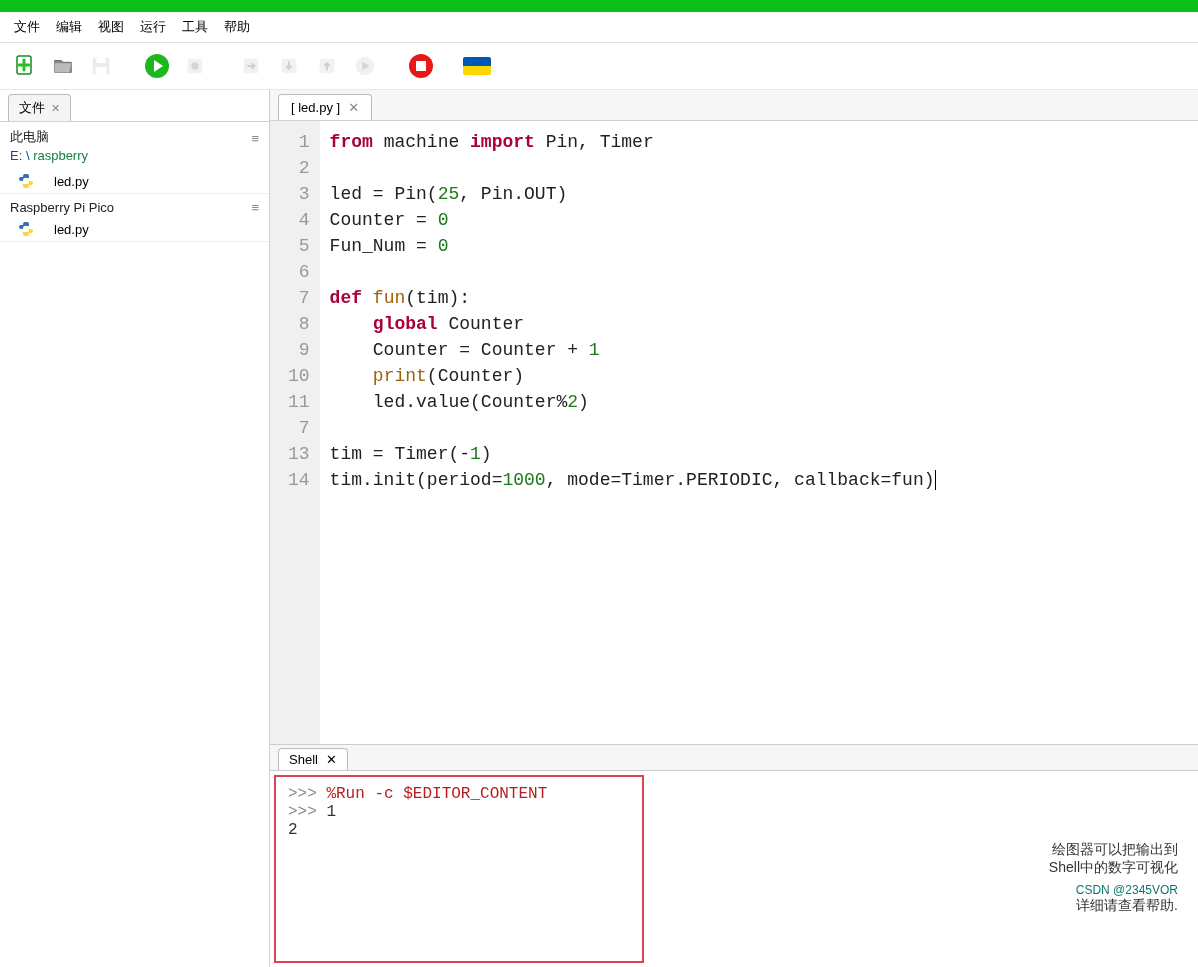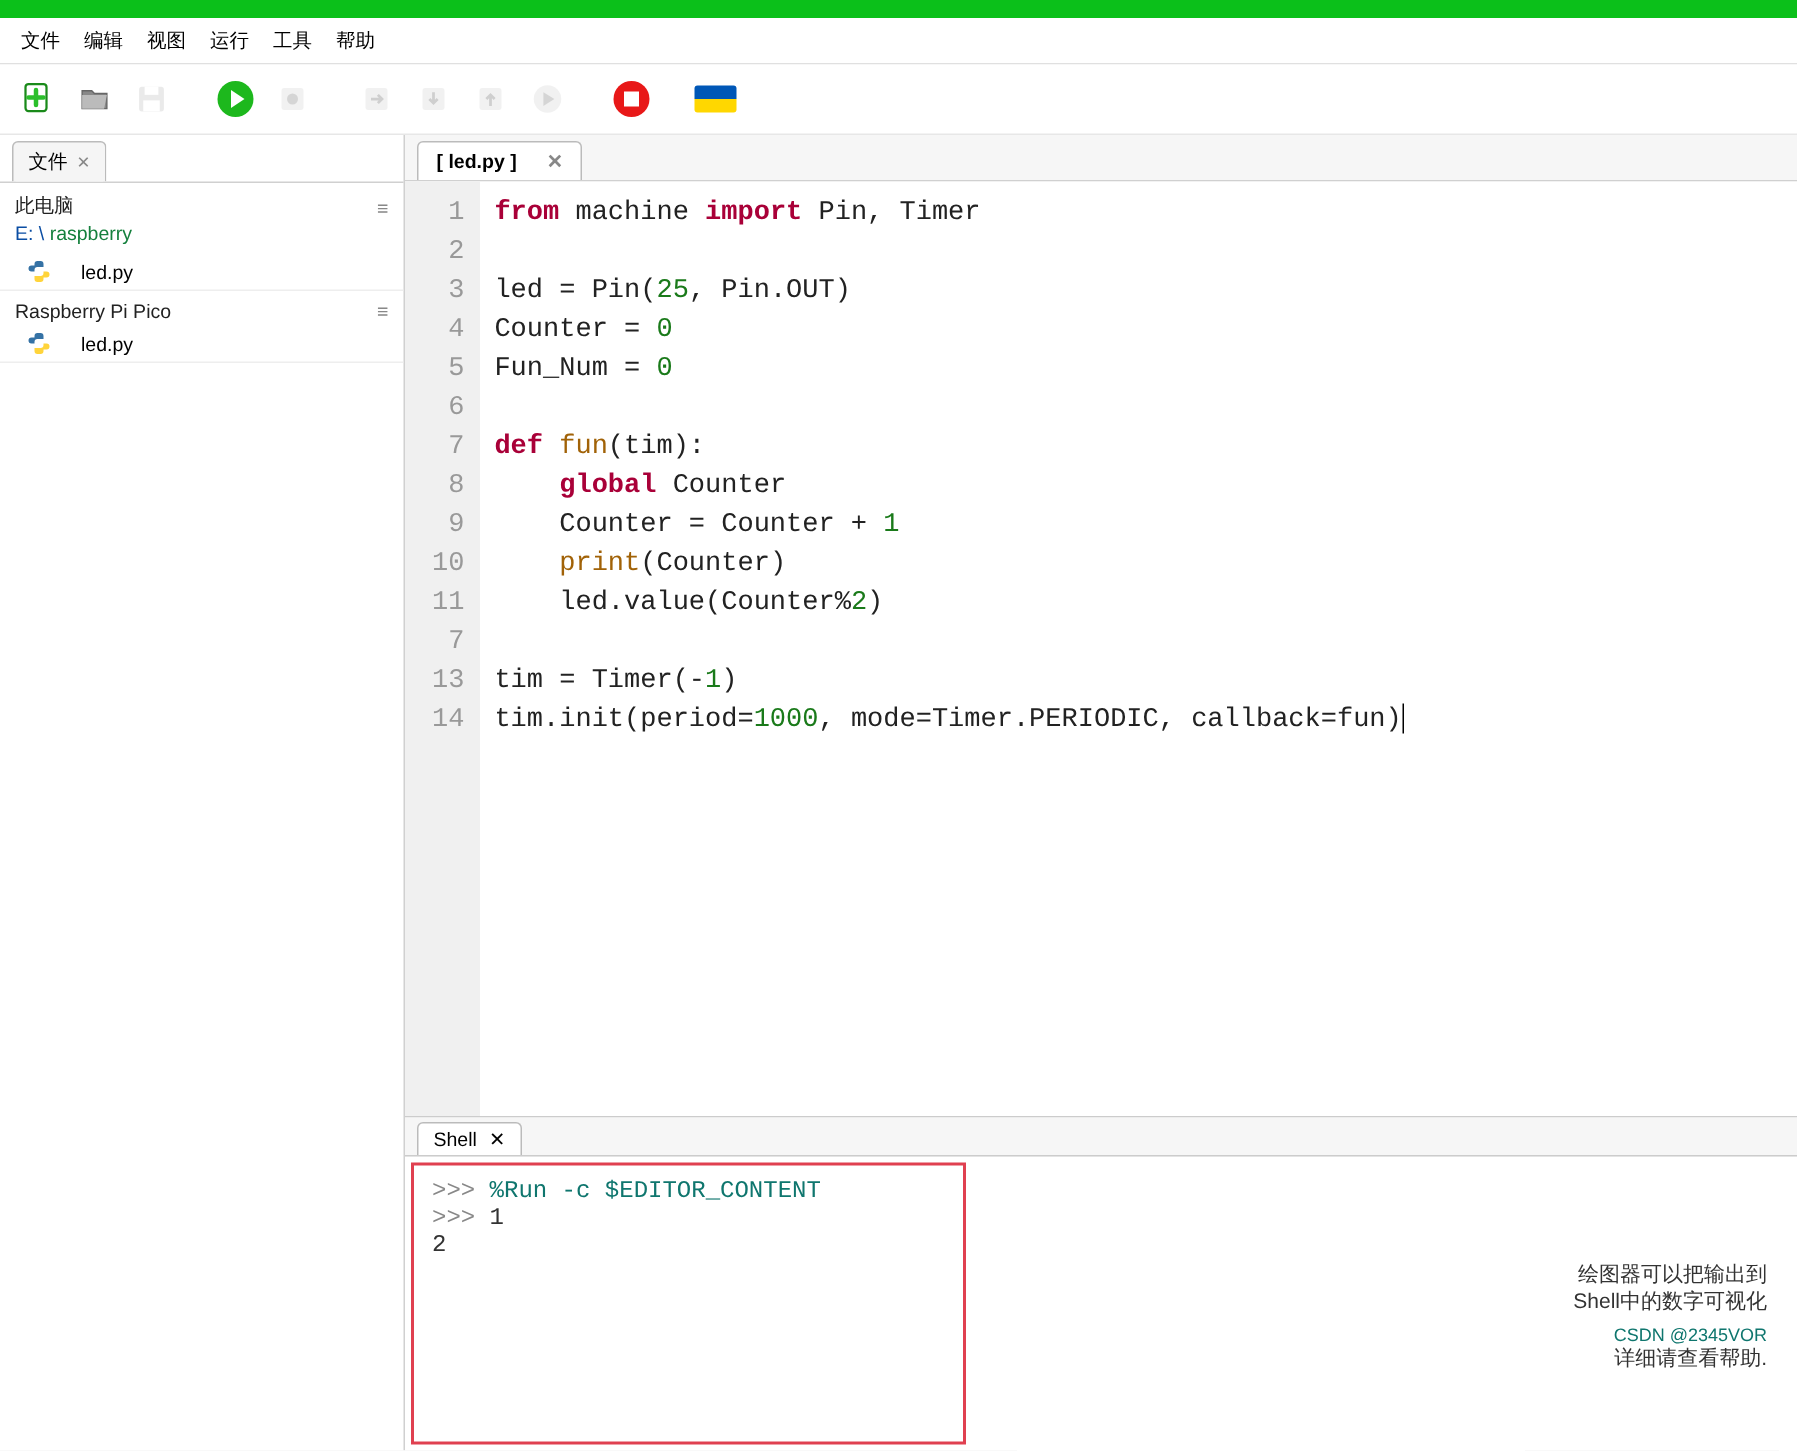--- a/index.html
+++ b/index.html
@@ -23,41 +23,41 @@
 .fgroup{border-bottom:1px solid #eee;}
 .fheader{padding:6px 10px 2px;font-size:13px;color:#222;display:flex;justify-content:space-between;align-items:flex-end;}
 .fheader .burger{color:#888;font-size:13px;cursor:pointer;}
 .fpath{padding:0 10px 6px;color:#0a4da3;font-size:13px;}
 .fpath a{color:#15803d;text-decoration:none;}
 .fitem{padding:4px 18px;display:flex;align-items:center;gap:20px;cursor:pointer;}
 .pyicon{width:16px;height:16px;display:inline-flex;align-items:center;justify-content:center;}
 
 .mainpane{flex:1;display:flex;flex-direction:column;overflow:hidden;}
 .ed-tabrow{display:flex;padding:4px 8px 0;border-bottom:1px solid #d0d0d0;background:#f6f6f6;}
-.ed-tab{padding:5px 12px;background:#fff;border:1px solid #bbb;border-bottom:none;border-radius:4px 4px 0 0;display:flex;align-items:center;gap:20px;font-size:13px;font-weight:bold;}
+.ed-tab{padding:5px 12px;background:#fff;border:1px solid #bbb;border-bottom:none;border-radius:4px 4px 0 0;display:flex;align-items:center;gap:8px;font-size:13px;}
 .ed-tab .x{color:#888;cursor:pointer;}
 .editor{flex:1;display:flex;background:#fff;overflow:auto;font-family:Consolas,"Courier New",monospace;font-size:18px;}
 .gutter{background:#f0f0f0;color:#999;text-align:right;padding:8px 10px 8px 18px;user-select:none;}
 .gutter div{height:26px;line-height:26px;}
 .code{padding:8px 0 8px 10px;white-space:pre;color:#222;}
 .code .ln{height:26px;line-height:26px;}
 .kw{color:#a90038;font-weight:bold;}
 .fn{color:#a16207;}
 .num{color:#1a7a1a;}
 .cursor{display:inline-block;width:1px;height:20px;background:#000;vertical-align:middle;animation:blink 1s step-end infinite;}
 @keyframes blink{50%{opacity:0;}}
 
 .bottom{height:223px;display:flex;border-top:1px solid #ccc;}
 .shellwrap{flex:1;display:flex;flex-direction:column;}
 .sh-tabrow{display:flex;padding:3px 8px 0;background:#f6f6f6;border-bottom:1px solid #ccc;}
 .sh-tab{padding:3px 10px;background:#fff;border:1px solid #bbb;border-bottom:none;border-radius:4px 4px 0 0;display:flex;gap:8px;font-size:13px;}
 .shellbody{flex:1;display:flex;}
 .shell{flex:0 0 370px;padding:8px 12px;font-family:Consolas,"Courier New",monospace;font-size:16px;border:2px solid #e04050;margin:4px;position:relative;}
 .shell .pr{color:#888;}
-.shell .cmd{color:#0f766e;}
+.shell .cmd{color:#b91c1c;}
 .shell .out{color:#333;}
 .infopane{flex:1;padding:70px 20px 10px;font-size:14px;color:#333;text-align:right;}
 .infopane .wm{color:#0f766e;font-size:12px;margin-top:6px;}
 </style>
 </head>
 <body>
 
 <div class="app">
   <div class="titlebar"></div>
 

